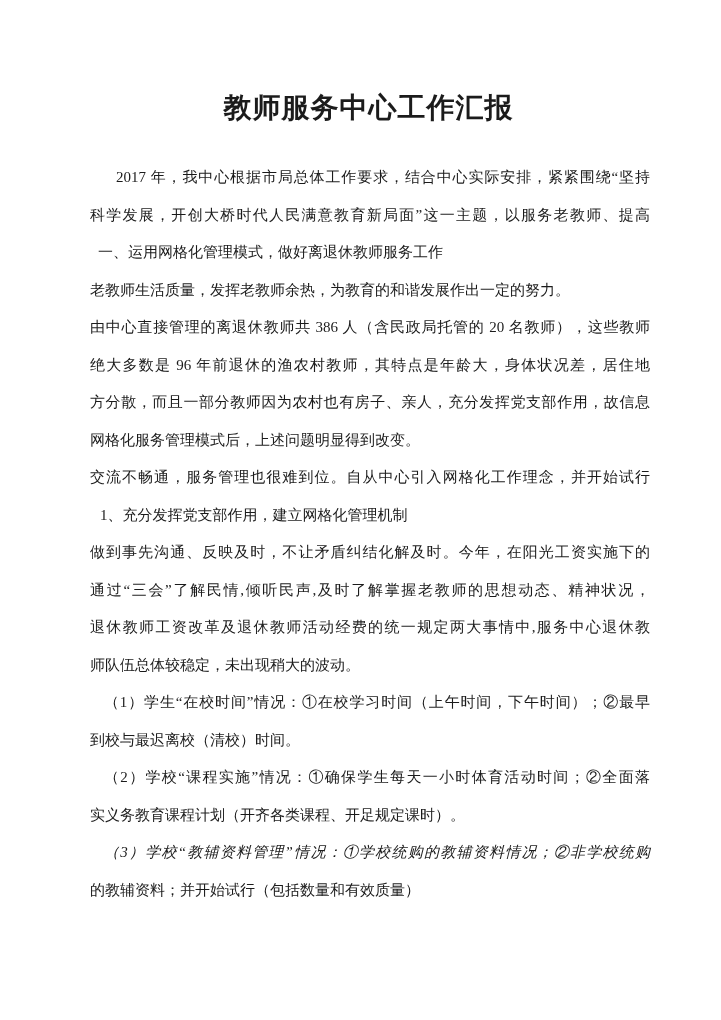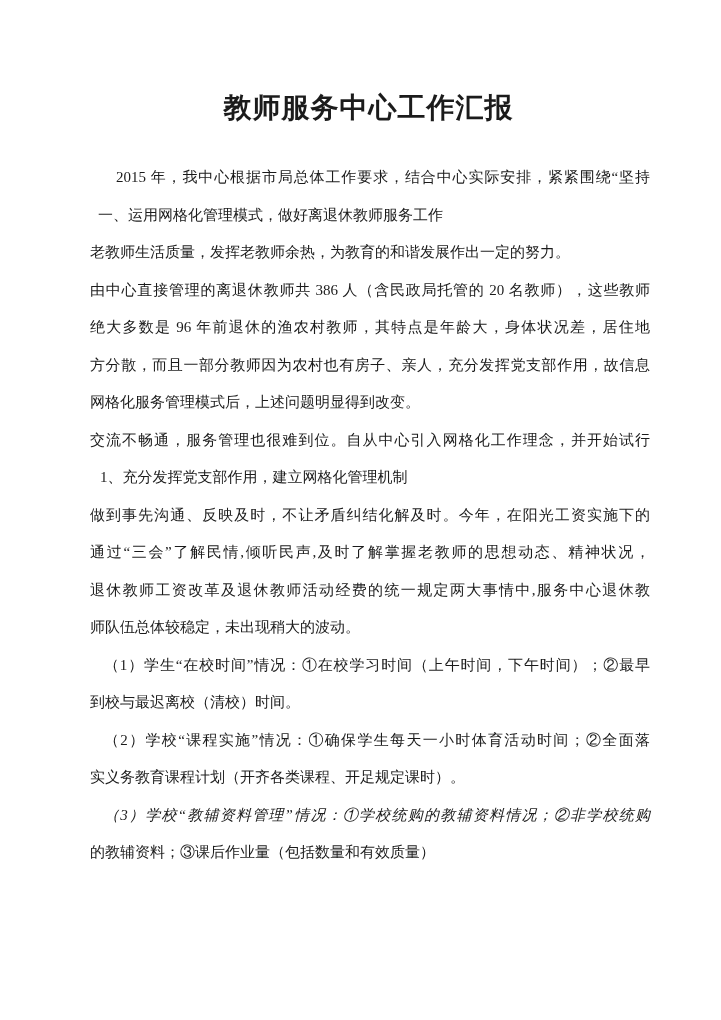--- a/index.html
+++ b/index.html
@@ -47,33 +47,34 @@
     text-align-last: justify;
     text-justify: inter-character;
   }
 </style>
 </head>
 <body>
 
 <div class="page">
   <h1 class="doc-title">教师服务中心工作汇报</h1>
   <div class="doc-body">
-      <div class="line j" style="padding-left: 26px;">2015 年，我中心根据市局总体工作要求，结合中心实际安排，紧紧围绕“坚持</div>
+      <div class="line j" style="padding-left: 26px;">2017 年，我中心根据市局总体工作要求，结合中心实际安排，紧紧围绕“坚持</div>
+      <div class="line j">科学发展，开创大桥时代人民满意教育新局面”这一主题，以服务老教师、提高</div>
       <div class="line" style="padding-left: 8px;">一、运用网格化管理模式，做好离退休教师服务工作</div>
       <div class="line">老教师生活质量，发挥老教师余热，为教育的和谐发展作出一定的努力。</div>
       <div class="line j">由中心直接管理的离退休教师共 386 人（含民政局托管的 20 名教师），这些教师</div>
       <div class="line j">绝大多数是 96 年前退休的渔农村教师，其特点是年龄大，身体状况差，居住地</div>
       <div class="line j">方分散，而且一部分教师因为农村也有房子、亲人，充分发挥党支部作用，故信息</div>
       <div class="line">网格化服务管理模式后，上述问题明显得到改变。</div>
       <div class="line j">交流不畅通，服务管理也很难到位。自从中心引入网格化工作理念，并开始试行</div>
       <div class="line" style="padding-left: 10px;">1、充分发挥党支部作用，建立网格化管理机制</div>
       <div class="line j">做到事先沟通、反映及时，不让矛盾纠结化解及时。今年，在阳光工资实施下的</div>
       <div class="line j">通过“三会”了解民情,倾听民声,及时了解掌握老教师的思想动态、精神状况，</div>
       <div class="line j">退休教师工资改革及退休教师活动经费的统一规定两大事情中,服务中心退休教</div>
       <div class="line">师队伍总体较稳定，未出现稍大的波动。</div>
       <div class="line j" style="padding-left: 14px;">（1）学生“在校时间”情况：①在校学习时间（上午时间，下午时间）；②最早</div>
       <div class="line">到校与最迟离校（清校）时间。</div>
       <div class="line j" style="padding-left: 14px;">（2）学校“课程实施”情况：①确保学生每天一小时体育活动时间；②全面落</div>
       <div class="line">实义务教育课程计划（开齐各类课程、开足规定课时）。</div>
       <div class="line j" style="padding-left: 14px; font-style: italic;">（3）学校“教辅资料管理”情况：①学校统购的教辅资料情况；②非学校统购</div>
-      <div class="line">的教辅资料；③课后作业量（包括数量和有效质量）</div>
+      <div class="line">的教辅资料；并开始试行（包括数量和有效质量）</div>
     </div>
 </div>
 
 </body></html>

